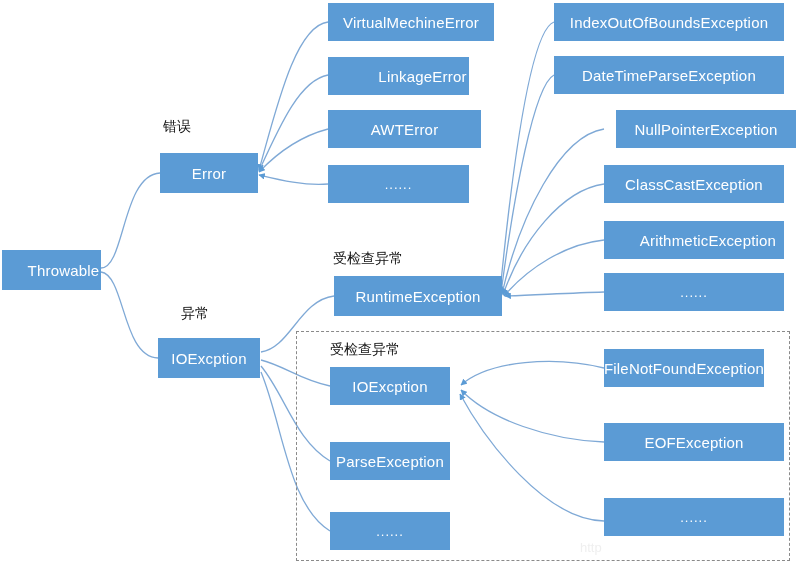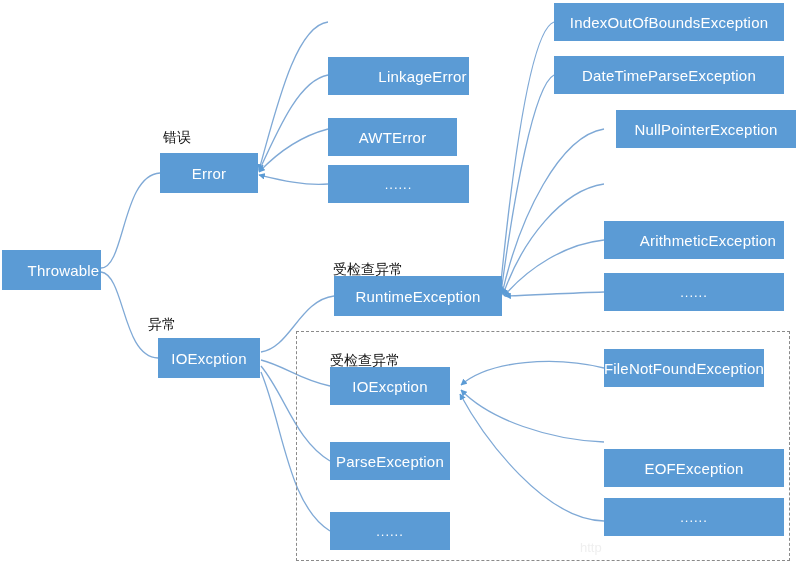--- a/index.html
+++ b/index.html
@@ -42,21 +42,20 @@
     font-size: 13px;
     letter-spacing: 1px;
   }
   .caption {
     position: absolute;
     color: #111111;
     font-size: 14px;
     font-family: "DejaVu Sans", sans-serif;
     white-space: nowrap;
     z-index: 3;
-    margin-top: 11px;
   }
   .group-box {
     position: absolute;
     border: 1px dashed #8a8a8a;
     box-sizing: border-box;
     background: transparent;
     z-index: 1;
   }
   .watermark {
     position: absolute;
@@ -102,43 +101,45 @@
       <path d="M 604 240 C 565 244 528 268 504 296" marker-end="url(#arw)"></path>
       <path d="M 604 292 C 570 293 535 295 505 296" marker-end="url(#arw)"></path>
 
       <path d="M 604 368 C 555 356 490 360 461 385" marker-end="url(#arw)"></path>
       <path d="M 604 442 C 550 440 490 420 461 390" marker-end="url(#arw)"></path>
       <path d="M 604 521 C 545 520 485 440 460 394" marker-end="url(#arw)"></path>
     </g>
   </svg>
 
   <div class="caption" style="left:163px; top:118px;">错误</div>
-  <div class="caption" style="left:148px; top:305px;">异常</div>
+  <div class="caption" style="left:181px; top:305px;">异常</div>
   <div class="caption" style="left:333px; top:250px;">受检查异常</div>
   <div class="caption" style="left:330px; top:341px;">受检查异常</div>
 
   <div class="node" style="left:2px; top:250px; width:99px; height:40px;padding-left:24px;">Throwable</div>
 
   <div class="node" style="left:160px; top:153px; width:98px; height:40px;">Error</div>
   <div class="node" style="left:158px; top:338px; width:102px; height:40px;">IOExcption</div>
   <div class="node" style="left:334px; top:276px; width:168px; height:40px;">RuntimeException</div>
 
+  <div class="node" style="left:328px; top:3px; width:166px; height:38px;">VirtualMechineError</div>
   <div class="node" style="left:328px; top:57px; width:141px; height:38px;padding-left:48px;">LinkageError</div>
-  <div class="node" style="left:328px; top:110px; width:129px; height:38px;margin-top:8px;">AWTError</div>
+  <div class="node" style="left:328px; top:110px; width:153px; height:38px;">AWTError</div>
   <div class="node dots" style="left:328px; top:165px; width:141px; height:38px;">......</div>
 
   <div class="node" style="left:554px; top:3px; width:230px; height:38px;">IndexOutOfBoundsException</div>
   <div class="node" style="left:554px; top:56px; width:230px; height:38px;text-align:right;">DateTimeParseException</div>
   <div class="node" style="left:604px; top:110px; width:180px; height:38px;margin-left:12px;">NullPointerException</div>
+  <div class="node" style="left:604px; top:165px; width:180px; height:38px;">ClassCastException</div>
   <div class="node" style="left:604px; top:221px; width:180px; height:38px;padding-left:28px;">ArithmeticException</div>
   <div class="node dots" style="left:604px; top:273px; width:180px; height:38px;">......</div>
 
   <div class="node" style="left:330px; top:367px; width:120px; height:38px;">IOExcption</div>
   <div class="node" style="left:330px; top:442px; width:120px; height:38px;">ParseException</div>
   <div class="node dots" style="left:330px; top:512px; width:120px; height:38px;">......</div>
 
   <div class="node" style="left:604px; top:349px; width:160px; height:38px;">FileNotFoundException</div>
-  <div class="node" style="left:604px; top:423px; width:180px; height:38px;margin-top:26px;">EOFException</div>
+  <div class="node" style="left:604px; top:423px; width:180px; height:38px;">EOFException</div>
   <div class="node dots" style="left:604px; top:498px; width:180px; height:38px;">......</div>
 
   <div class="watermark" style="left:580px; top:540px;">http</div>
 
 </div>
 
 </body></html>

